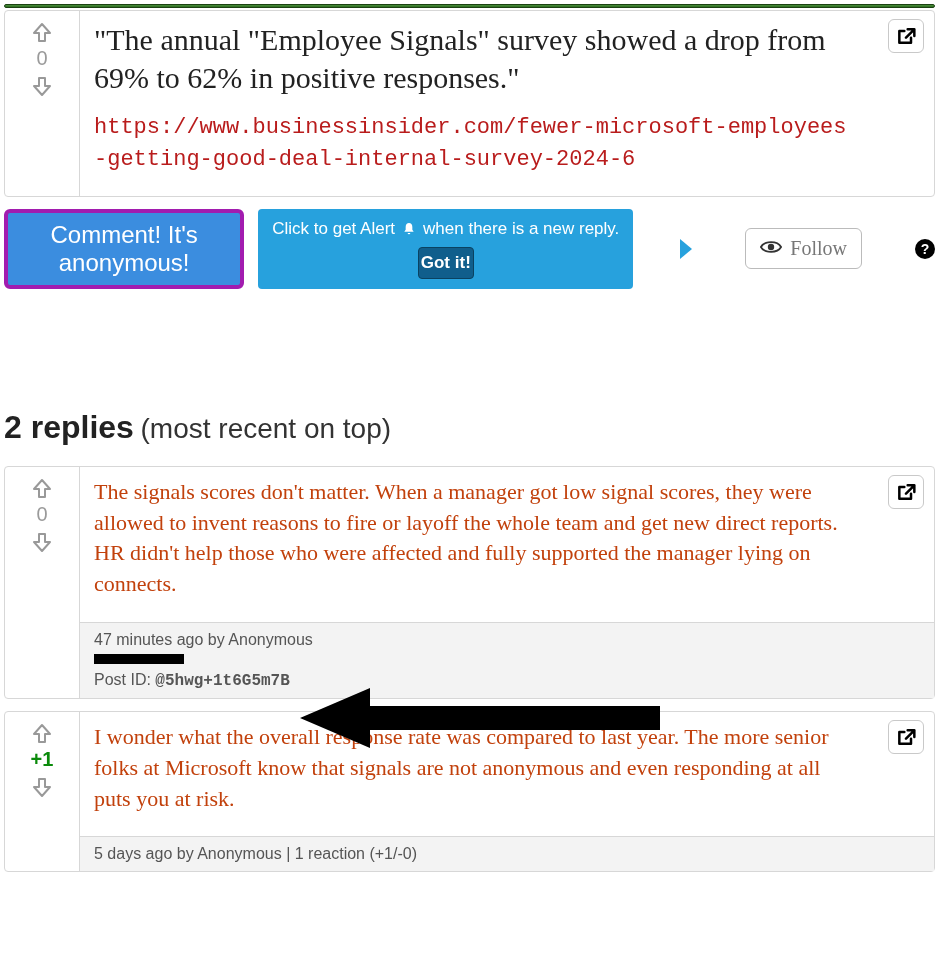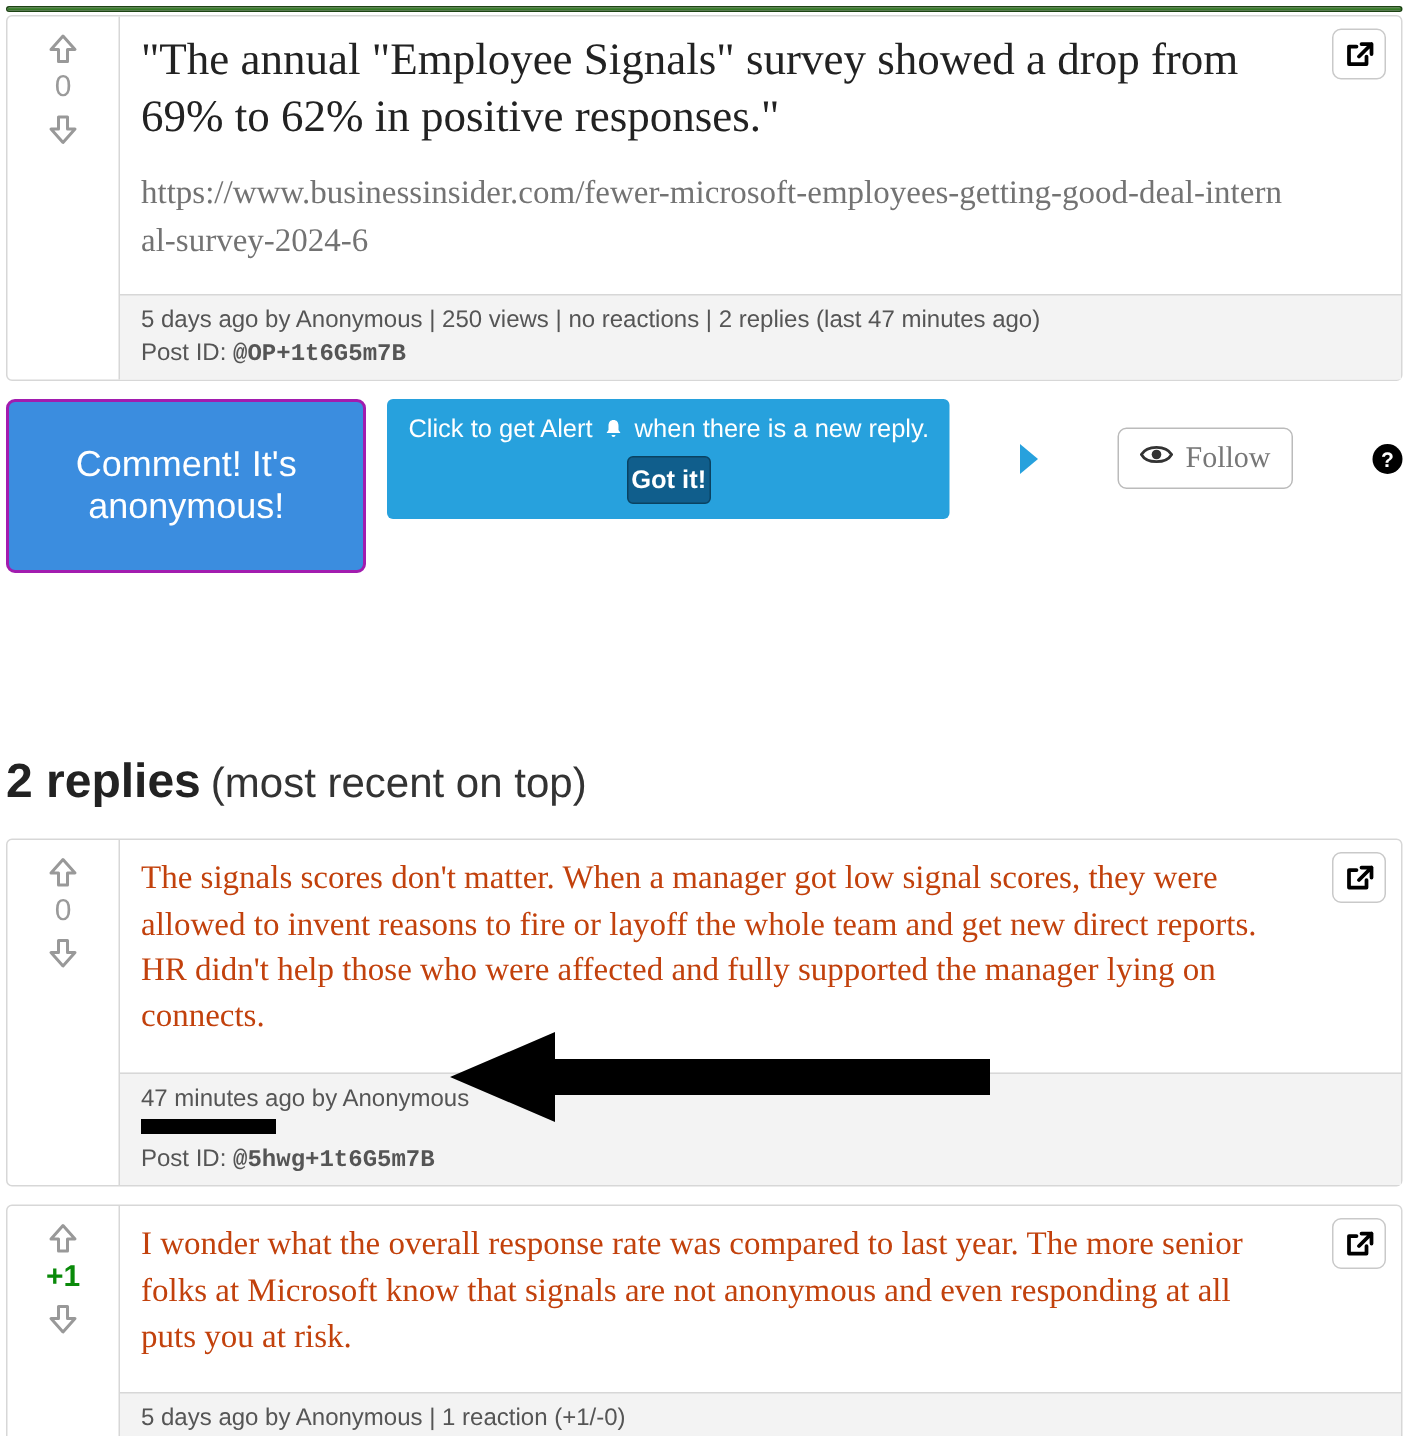--- a/index.html
+++ b/index.html
@@ -9,27 +9,27 @@
   .post-card, .reply-card { display: flex; border: 1px solid #d7d7d7; border-radius: 4px; margin-bottom: 12px; }
   .vote-col { width: 74px; display: flex; flex-direction: column; align-items: center; padding-top: 10px; font-family: Arial, sans-serif; }
   .vote-arrow { cursor: pointer; color: #999; }
   .vote-arrow svg { display: block; }
   .vote-score { font-size: 20px; color: #9a9a9a; margin: 2px 0 4px; font-family: Arial, sans-serif; }
   .vote-score.pos { color: #0a8a0a; font-weight: bold; }
   .content-col { flex: 1; display: flex; flex-direction: column; border-left: 1px solid #d7d7d7; }
   .content-body { padding: 10px 18px 14px 14px; position: relative; }
   .quote-text { font-size: 30px; line-height: 1.25; font-family: Georgia, 'Times New Roman', serif; color: #222; margin: 0 60px 16px 0; }
   .body-text { font-size: 22px; line-height: 1.4; font-family: Georgia, 'Times New Roman', serif; color: #c2410c; margin: 0 60px 8px 0; }
-  .url-text { font-family: Liberation Serif, serif; font-size: 22px; color: #737373; line-height: 1.45; margin: 0 60px 6px 0; word-break: break-all; }
+  .url-text { font-family: Liberation Mono, monospace; font-size: 22px; color: #b91c1c; line-height: 1.45; margin: 0 60px 6px 0; word-break: break-all; }
   .meta-bar { background: #f3f3f3; border-top: 1px solid #d7d7d7; padding: 8px 14px; font-family: Arial, Helvetica, sans-serif; font-size: 16px; color: #555; }
   .meta-bar .line2 { margin-top: 4px; }
   .post-id { font-family: "Courier New", monospace; font-weight: bold; }
   .share-btn { position: absolute; top: 8px; right: 10px; width: 36px; height: 34px; border: 1px solid #c9c9c9; border-radius: 6px; background: #fff; display: flex; align-items: center; justify-content: center; cursor: pointer; }
   .action-row { display: flex; align-items: flex-start; gap: 14px; margin: 6px 0 0 0; }
-  .comment-btn { background: #3b8ddf; color: #fff; border: 2px solid #a21caf; border-radius: 6px; font-family: Arial, sans-serif; font-size: 24px; padding: 28px 20px; cursor: pointer; }
+  .comment-btn { background: #3b8ddf; color: #fff; border: 4px solid #a21caf; border-radius: 6px; font-family: Arial, sans-serif; font-size: 24px; padding: 8px 20px; cursor: pointer; }
   .tooltip-wrap { position: relative; display: flex; align-items: center; gap: 47px; }
   .tooltip-box { background: #27a1dd; color: #fff; font-family: Arial, sans-serif; font-size: 17px; border-radius: 4px; padding: 10px 14px; display: inline-block; position: relative; }
   .tooltip-box .line1 { display: flex; align-items: center; gap: 6px; white-space: nowrap; }
   .tooltip-box .gotit { display: block; margin: 8px auto 0; background: #105e8c; color: #fff; border: 1px solid #0a4261; border-radius: 4px; font-size: 17px; font-weight: bold; padding: 5px 2px; cursor: pointer; font-family: Arial, sans-serif; }
   .tooltip-arrow { width: 0; height: 0; border-top: 10px solid transparent; border-bottom: 10px solid transparent; border-left: 12px solid #27a1dd; margin-right: 6px; }
   .follow-btn { border: 1px solid #bbb; background: #fff; border-radius: 6px; padding: 8px 14px; font-family: Liberation Serif, serif; font-size: 20px; color: #777; display: inline-flex; align-items: center; gap: 8px; cursor: pointer; }
   .follow-btn .eye { color: #444; }
   .help-dot { width: 20px; height: 20px; border-radius: 50%; background: #000; color: #fff; font-family: Arial, sans-serif; font-size: 14px; font-weight: bold; display: inline-flex; align-items: center; justify-content: center; margin-left: 6px; cursor: pointer; }
   .replies-heading { font-family: Arial, sans-serif; margin: 120px 0 20px 0; }
   .replies-heading .count { font-size: 32px; font-weight: bold; color: #222; }
@@ -59,26 +59,20 @@
     </div>
     <div class="content-col">
       <div class="content-body">
         <div class="share-btn">
           <svg width="20" height="20" viewBox="0 0 24 24">
               <path d="M14 4 L22 4 L22 12 M22 4 L12 14 M18 14 L18 20 L4 20 L4 6 L10 6" fill="none" stroke="#000" stroke-width="3" stroke-linecap="round" stroke-linejoin="round"></path>
             </svg>
         </div>
         <p class="quote-text">"The annual "Employee Signals" survey showed a drop from 69% to 62% in positive responses."</p>
         <p class="url-text">https://www.businessinsider.com/fewer-microsoft-employees-getting-good-deal-internal-survey-2024-6</p>
-      </div>
-      <div class="meta-bar">
-        <div>5 days ago by Anonymous | 250 views | no reactions | 2 replies (last 47 minutes ago)</div>
-        <div class="line2">
-          <span>Post ID: </span><span class="post-id">@OP+1t6G5m7B</span>
-        </div>
       </div>
     </div>
   </div>
 
   <div class="action-row">
     <button class="comment-btn">Comment! It's anonymous!</button>
 
     <div class="tooltip-wrap">
       <div class="tooltip-box">
         <span class="line1">

